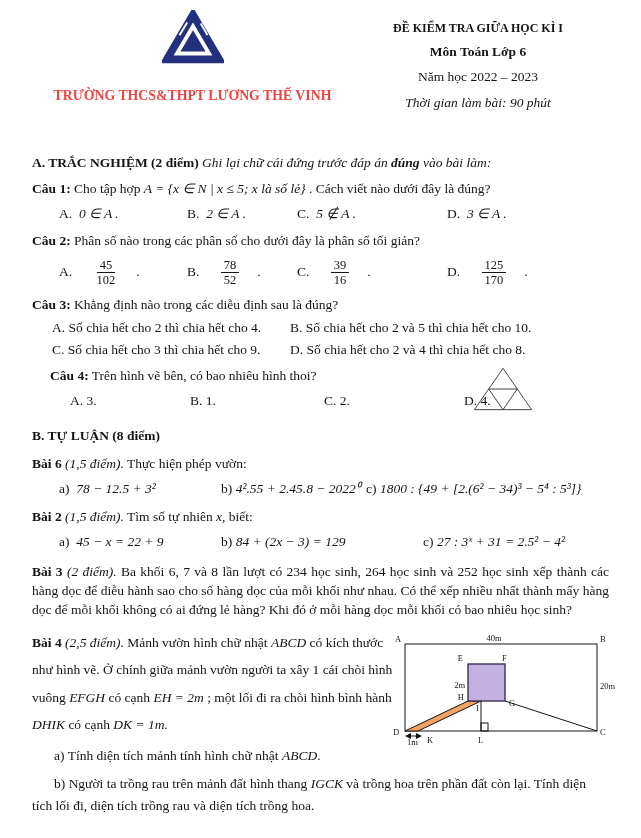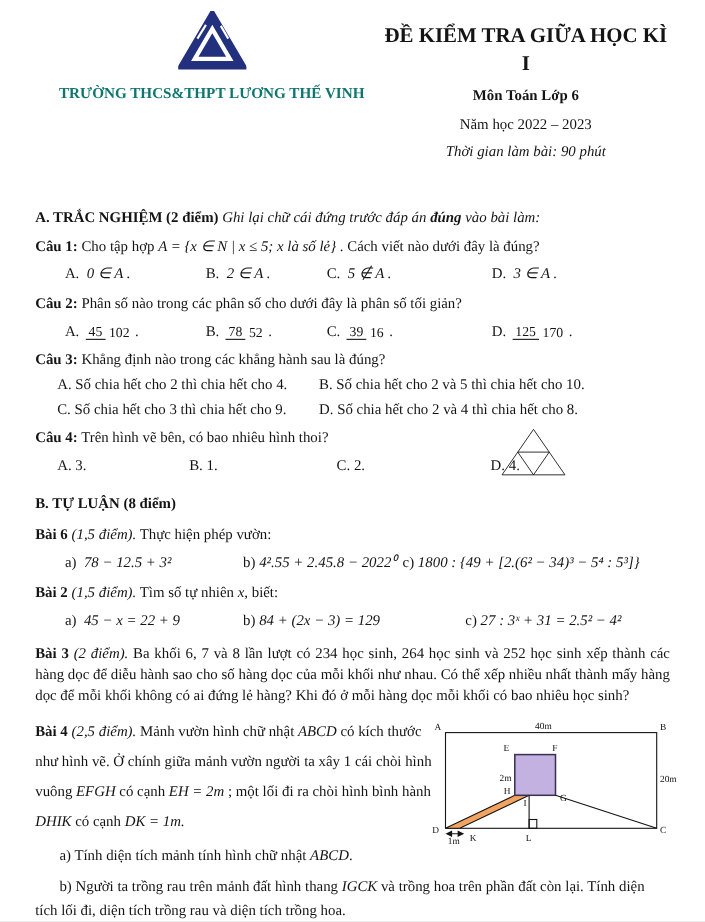--- a/index.html
+++ b/index.html
@@ -11,47 +11,47 @@
   }
   .bold { font-weight:bold; }
   .italic { font-style:italic; }
   .bi { font-weight:bold; font-style:italic; }
   .math { font-style:italic; }
 
   
   .header { display:flex; padding:10px 30px 0 40px; }
   .header-left { width:305px; text-align:center; }
   .logo-wrap { height:60px; }
-  .school-name { font-weight:bold; font-size:13.8px; color:#0f766e; margin-top:6px; }
+  .school-name { font-weight:bold; font-size:13.8px; color:#ef4444; margin-top:17px; }
   .header-right { flex:1; text-align:center; padding-top:10px; }
-  .exam-title { font-weight:bold; font-size:19px; margin-bottom:7px; }
+  .exam-title { font-weight:bold; font-size:12px; margin-bottom:7px; }
   .exam-subject { font-weight:bold; margin-bottom:7px; }
   .exam-year { margin-bottom:7px; }
   .exam-duration { font-style:italic; }
 
   .content { padding:0 32px; }
   .section-a-title { margin-top:42px; }
   .qline { margin-top:8px; }
   .opts4 { display:flex; padding-left:27px; margin-top:7px; align-items:center; }
   .opts4 .c1 { width:128px; }
   .opts4 .c2 { width:110px; }
   .opts4 .c3 { width:150px; }
   .opts4 .c4 { flex:1; }
   .b1 .c1 { width:162px; } .b1 .c2 { width:145px; }
   .b2 .c1 { width:162px; } .b2 .c2 { width:202px; }
   .opts2 { display:flex; padding-left:20px; margin-top:4px; }
   .opts2 .h1 { width:238px; }
   .opts2 .h2 { flex:1; }
 
-  .frac { display:inline-flex; flex-direction:row; align-items:center;
-          vertical-align:middle; line-height:1.15; font-size:12.5px; margin:1px 2px; }
+  .frac { display:inline-flex; flex-direction:column; align-items:center;
+          vertical-align:middle; line-height:1.15; font-size:12.5px; margin:1px 18px; }
   .frac .num { padding:0 3px; border-bottom:1px solid #141414; }
   .frac .den { padding:0 3px; }
 
-  .q4-wrap { position:relative; }
+  .q4-wrap { position:relative;margin-left:18px; }
   .tri-fig { position:absolute; left:422px; top:-6px; width:62px; height:56px; }
 
   .section-b-title { margin-top:16px; }
   .bai { margin-top:10px; }
   .bai3-text { text-align:justify; margin-top:10px; line-height:1.42; }
 
   .bai4-row { display:flex; margin-top:10px; }
   .bai4-left { width:364px; line-height:2.02; }
   .bai4-left .item-a { line-height:1.5; padding-left:22px; margin-top:8px; }
   .bai4-fig { width:238px; margin-left:-5px; margin-right:-36px; padding-top:2px; }
@@ -120,21 +120,21 @@
             <span class="num">39</span>
             <span class="den">16</span>
           </span><span>.</span></span>
       <span class="c4"><span>D.</span>&nbsp;<span class="frac">
             <span class="num">125</span>
             <span class="den">170</span>
           </span><span>.</span></span>
     </div>
 
     <div class="qline">
-      <span class="bold">Câu 3:</span><span> Khẳng định nào trong các khẳng hành sau là đúng?</span>
+      <span class="bold">Câu 3:</span><span> Khẳng định nào trong các diễu định sau là đúng?</span>
     </div>
     <div class="opts2">
       <span class="h1"><span>A.</span> <span>Số chia hết cho 2 thì chia hết cho 4.</span></span>
       <span class="h2"><span>B.</span> <span>Số chia hết cho 2 và 5 thì chia hết cho 10.</span></span>
     </div>
     <div class="opts2">
       <span class="h1"><span>C.</span> <span>Số chia hết cho 3 thì chia hết cho 9.</span></span>
       <span class="h2"><span>D.</span> <span>Số chia hết cho 2 và 4 thì chia hết cho 8.</span></span>
     </div>
 

